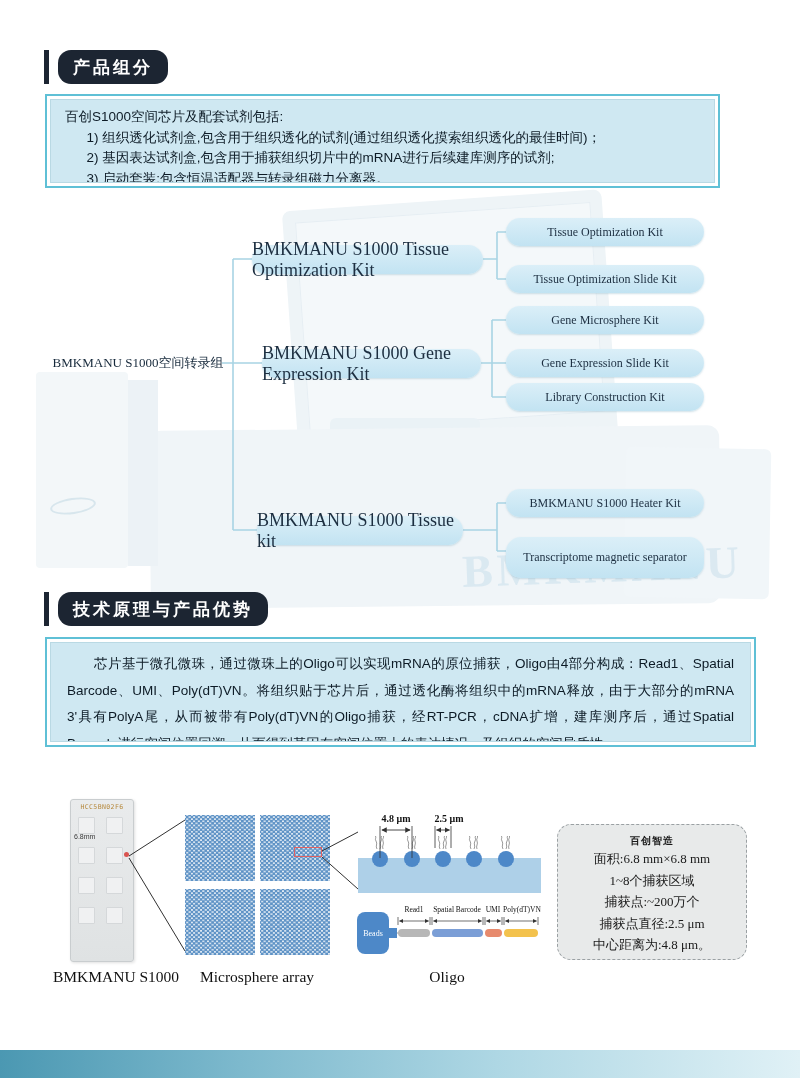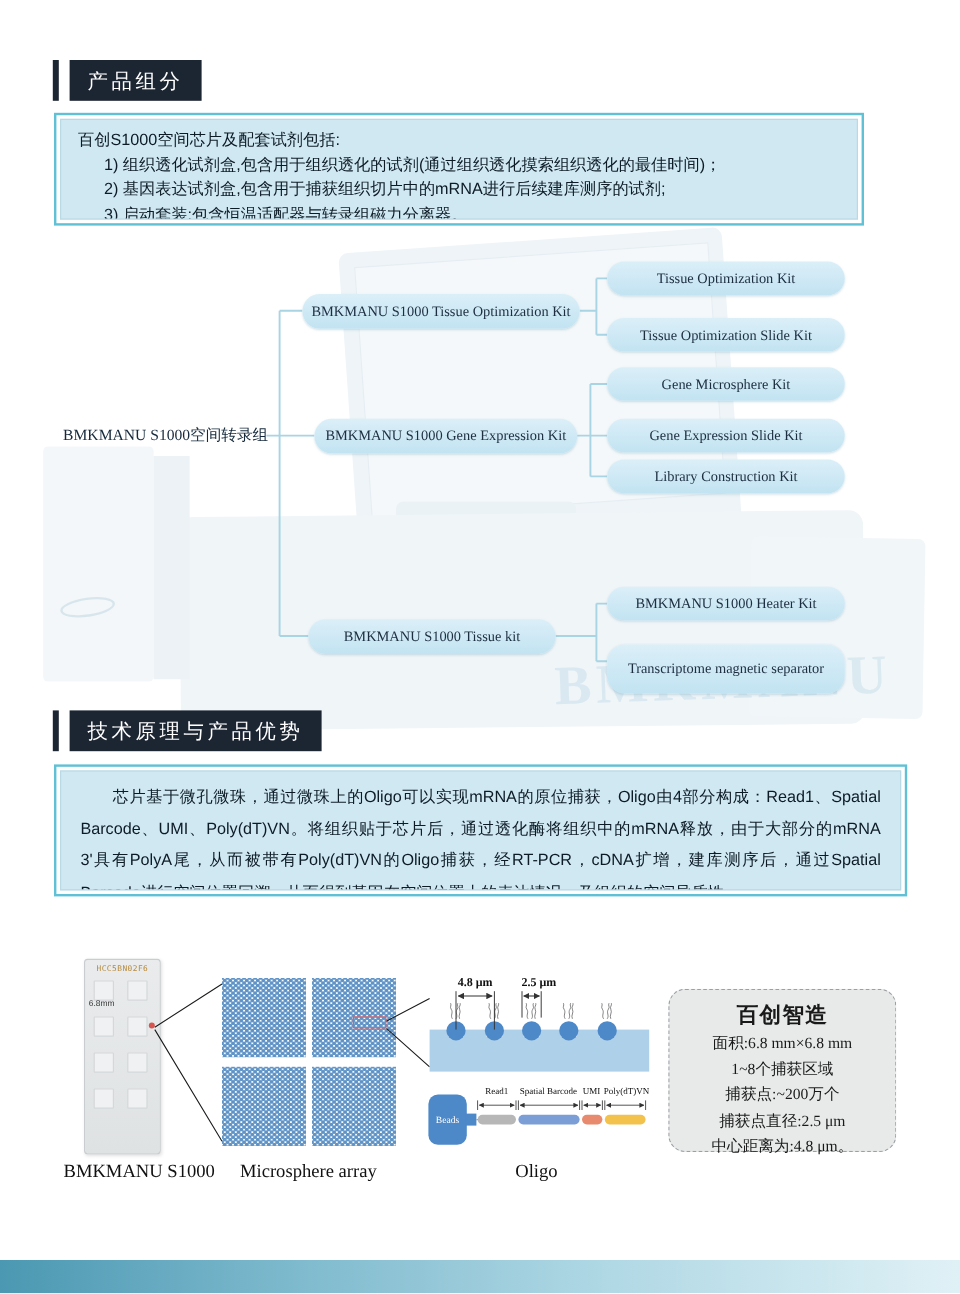--- a/index.html
+++ b/index.html
@@ -2,22 +2,22 @@
 <html><head>
 <meta charset="utf-8">
 <style>
   * { margin:0; padding:0; box-sizing:border-box; }
   html,body { width:800px; height:1078px; background:#ffffff; font-family:"Liberation Sans", sans-serif; }
   .page { position:relative; width:800px; height:1078px; overflow:hidden; background:#fff; }
 
   
   .sec-header { position:absolute; display:flex; align-items:stretch; }
   .sec-bar { width:5px; background:#1c2532; margin-right:9px; }
-  .sec-title { background:#1c2532; color:#fff; font-weight:normal; font-size:17px;
-               letter-spacing:3px; padding:6px 15px 5px 15px; }
+  .sec-title { background:#1c2532; color:#fff; font-weight:bold; font-size:17px;
+               letter-spacing:3px; padding:6px 15px 5px 15px;border-radius:13px; }
 
   
   .infobox { position:absolute; border:2px solid #5fc0d6; background:#fff; padding:3px; }
   .infobox-inner { width:100%; height:100%; background:#cfe8f2; border:1px solid #b9d9e4;
                    color:#0d1b26; overflow:hidden; }
   .intro-inner { padding:7px 14px 4px 14px; font-size:13.5px; line-height:20.5px; }
   .intro-line.indent { padding-left:1.6em; }
   .principle-inner { padding:8px 16px 4px 16px; font-size:13.5px; line-height:26.5px;
                      text-align:justify; }
   .principle-inner p { text-indent:2em; }
@@ -46,21 +46,21 @@
                      transform:rotate(-2deg); }
 
   
   .root-label { position:absolute; left:40px; top:352px; width:196px; height:22px;
                 display:flex; align-items:center; justify-content:center;
                 font-family:"Liberation Serif", serif; font-size:13px; color:#16293b; }
   .pill { position:absolute; display:flex; align-items:center; justify-content:center;
           background:linear-gradient(#dbeff8,#c2e3f2); border-radius:15px;
           font-family:"Liberation Serif", serif; color:#1c2e40;
           box-shadow:0 1px 2px rgba(120,170,190,.35); }
-  .pill.mid  { font-size:12px; }
+  .pill.mid  { font-size:18px; }
   .pill.leaf { font-size:12px; }
 
   
   .chip-slide { position:absolute; left:70px; top:799px; width:64px; height:163px;
                 background:linear-gradient(#e9ebec,#dfe2e3); border:1px solid #c9cdcf;
                 border-radius:3px; box-shadow:1px 1px 3px rgba(0,0,0,.12); }
   .chip-serial { position:absolute; left:70px; top:803px; width:64px; text-align:center;
                  font-size:6.5px; letter-spacing:.4px; color:#b6893d;
                  font-family:"DejaVu Sans Mono", monospace; }
   .chip-wells { position:absolute; left:78px; top:817px; display:grid;
@@ -74,21 +74,21 @@
       background-image:
         radial-gradient(circle, #5f93c6 1.45px, rgba(0,0,0,0) 1.8px),
         radial-gradient(circle, #5f93c6 1.45px, rgba(0,0,0,0) 1.8px);
       background-size:4.6px 4.2px; background-position:0 0, 2.3px 2.1px; }
   .array-red-rect { position:absolute; left:294px; top:847px; width:28px; height:10px;
                     border:1px solid #e06060; }
 
   .spec-box { position:absolute; left:557px; top:824px; width:190px; height:136px;
               background:#e8eaea; border:1.5px dashed #9aa0a3; border-radius:14px;
               text-align:center; color:#191919; }
-  .spec-title { font-size:18px; font-weight:bold; margin-top:9px; letter-spacing:1px; }
+  .spec-title { font-size:10px; font-weight:bold; margin-top:9px; letter-spacing:1px; }
   .spec-line { font-size:13px; line-height:21.5px; font-family:"Liberation Serif", serif; }
 
   .caption { position:absolute; top:968px; text-align:center;
              font-family:"Liberation Serif", serif; font-size:15.5px; color:#111; }
   .cap-chip  { left:44px;  width:144px; }
   .cap-array { left:183px; width:148px; }
   .cap-oligo { left:407px; width:80px; }
 
   .master-svg { position:absolute; left:0; top:0; width:800px; height:1078px;
                 pointer-events:none; font-family:"Liberation Serif", serif; }

